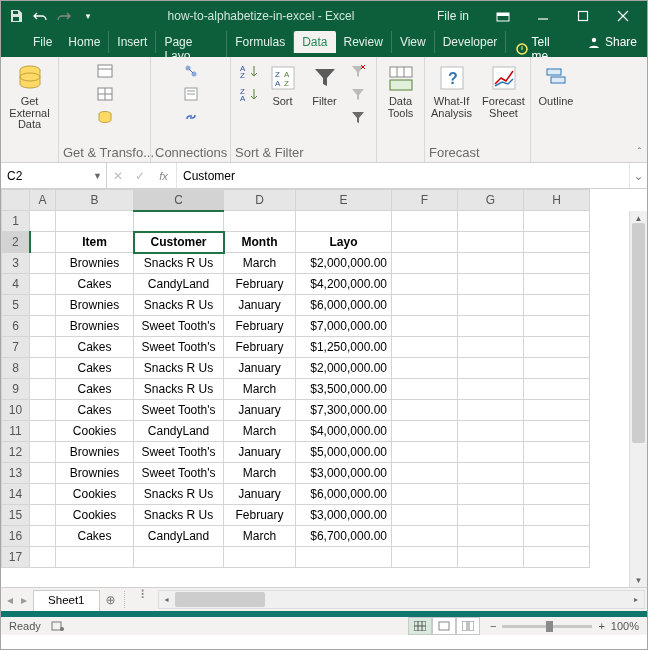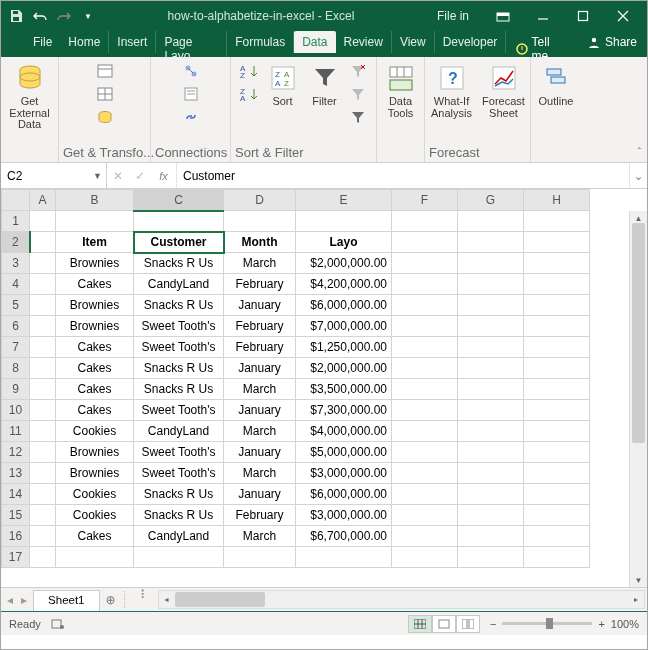--- a/index.html
+++ b/index.html
@@ -66,21 +66,21 @@
 .sheet-nav { display: flex; align-items: center; padding: 0 6px; gap: 8px; color: #9a9a9a; }
 .sheet-tab { background: #fff; border: 1px solid #ccc; border-bottom: none; padding: 3px 14px; font-size: 11.5px; margin-top: 2px; border-radius: 0 0 0 0; }
 .sheet-add { width: 22px; display: flex; align-items: center; justify-content: center; color: #777; }
 .sheetbar .sep { width: 6px; border-left: 1px dotted #bbb; margin: 3px 2px; }
 .hscroll { flex: 1; background: #f0f0f0; display: flex; align-items: center; position: relative; margin: 2px 2px 2px 0; border: 1px solid #dcdcdc; }
 .hscroll .arr { width: 16px; text-align: center; font-size: 8px; color: #666; }
 .hscroll .track { flex: 1; position: relative; height: 100%; }
 .hscroll .thumb { position: absolute; left: 0; width: 90px; top: 1px; bottom: 1px; background: #cdcdcd; border-radius: 2px; }
 
 
-.status { height: 24px; background: #f3f2f1; border-top: 1px solid #0f766e; display: flex; align-items: center; padding: 0 8px; font-size: 11px; color: #555; gap: 10px; }
+.status { height: 24px; background: #f3f2f1; border-top: 6px solid #0f766e; display: flex; align-items: center; padding: 0 8px; font-size: 11px; color: #555; gap: 10px; }
 .status .spacer { flex: 1; }
 .status .viewbtns { display: flex; gap: 0; }
 .status .viewbtn { width: 24px; height: 18px; border: 1px solid #c8c8c8; display: flex; align-items: center; justify-content: center; background: #fff; }
 .status .viewbtn.active { background: #d8eadd; }
 .status .zoom { display: flex; align-items: center; gap: 6px; }
 .status .zoom .slider { width: 90px; height: 3px; background: #c8c8c8; position: relative; }
 .status .zoom .slider .knob { position: absolute; left: 44px; top: -4px; width: 7px; height: 11px; background: #8a8a8a; }
 
 svg { display: block; }
 </style>

